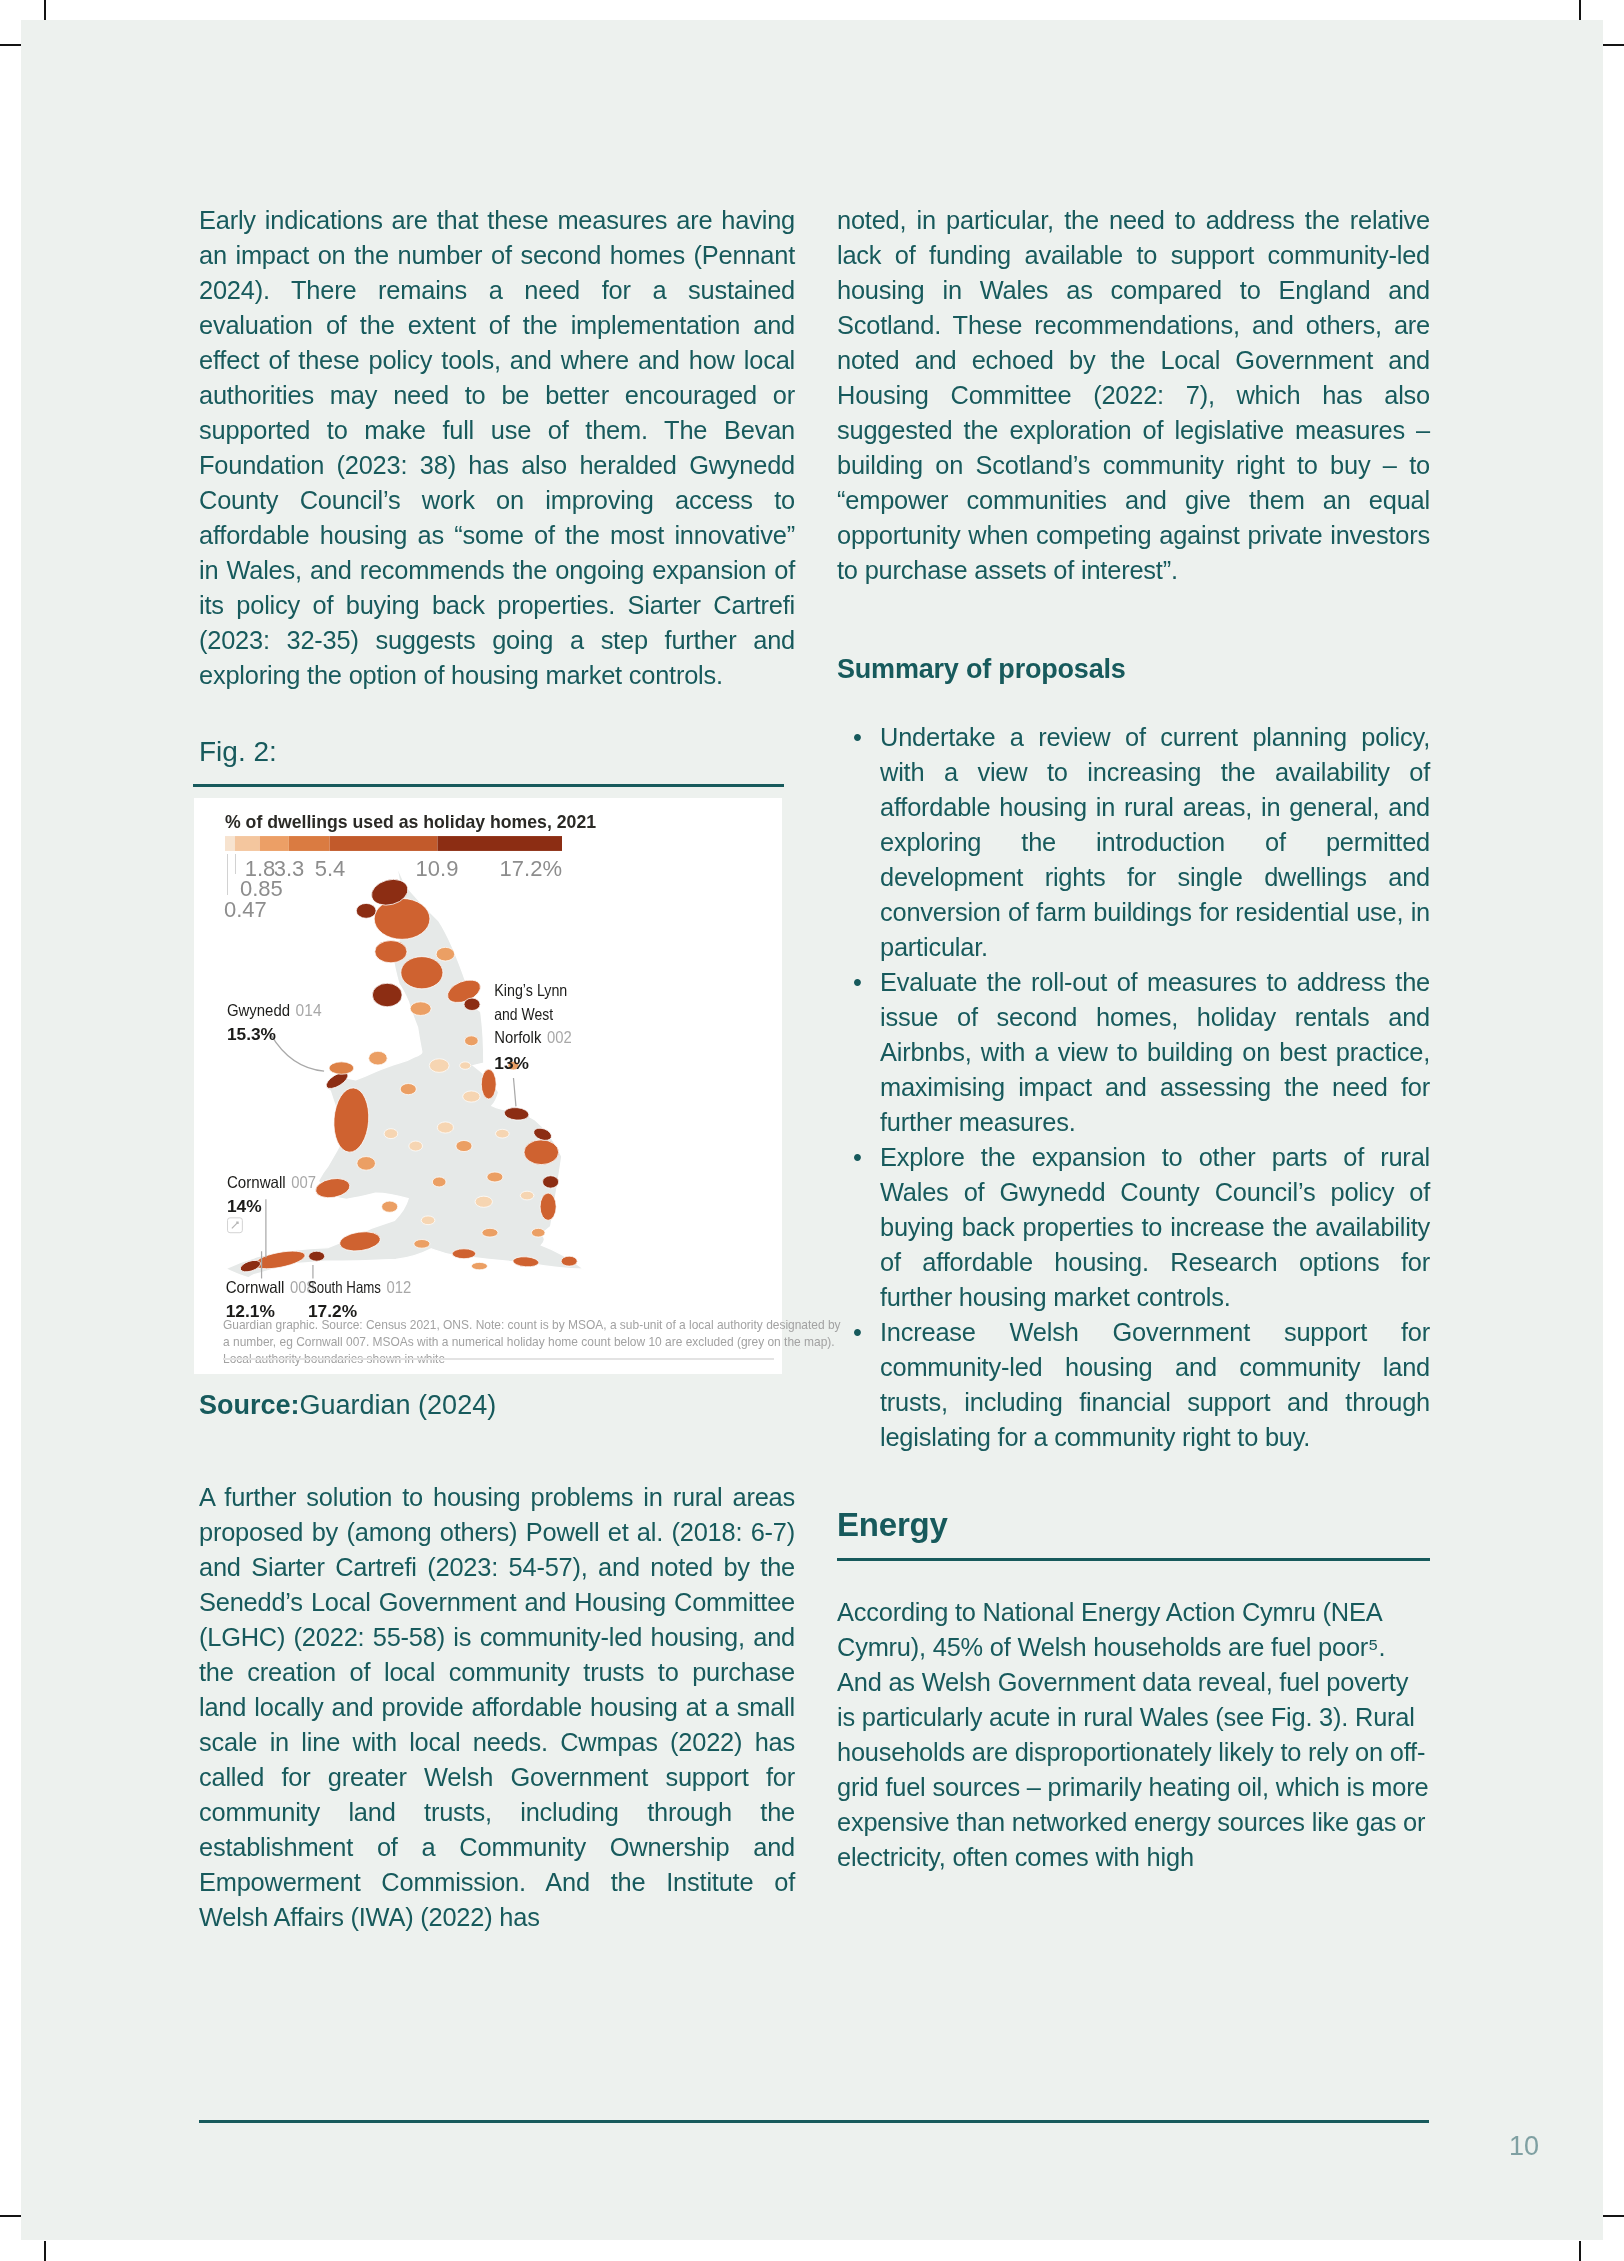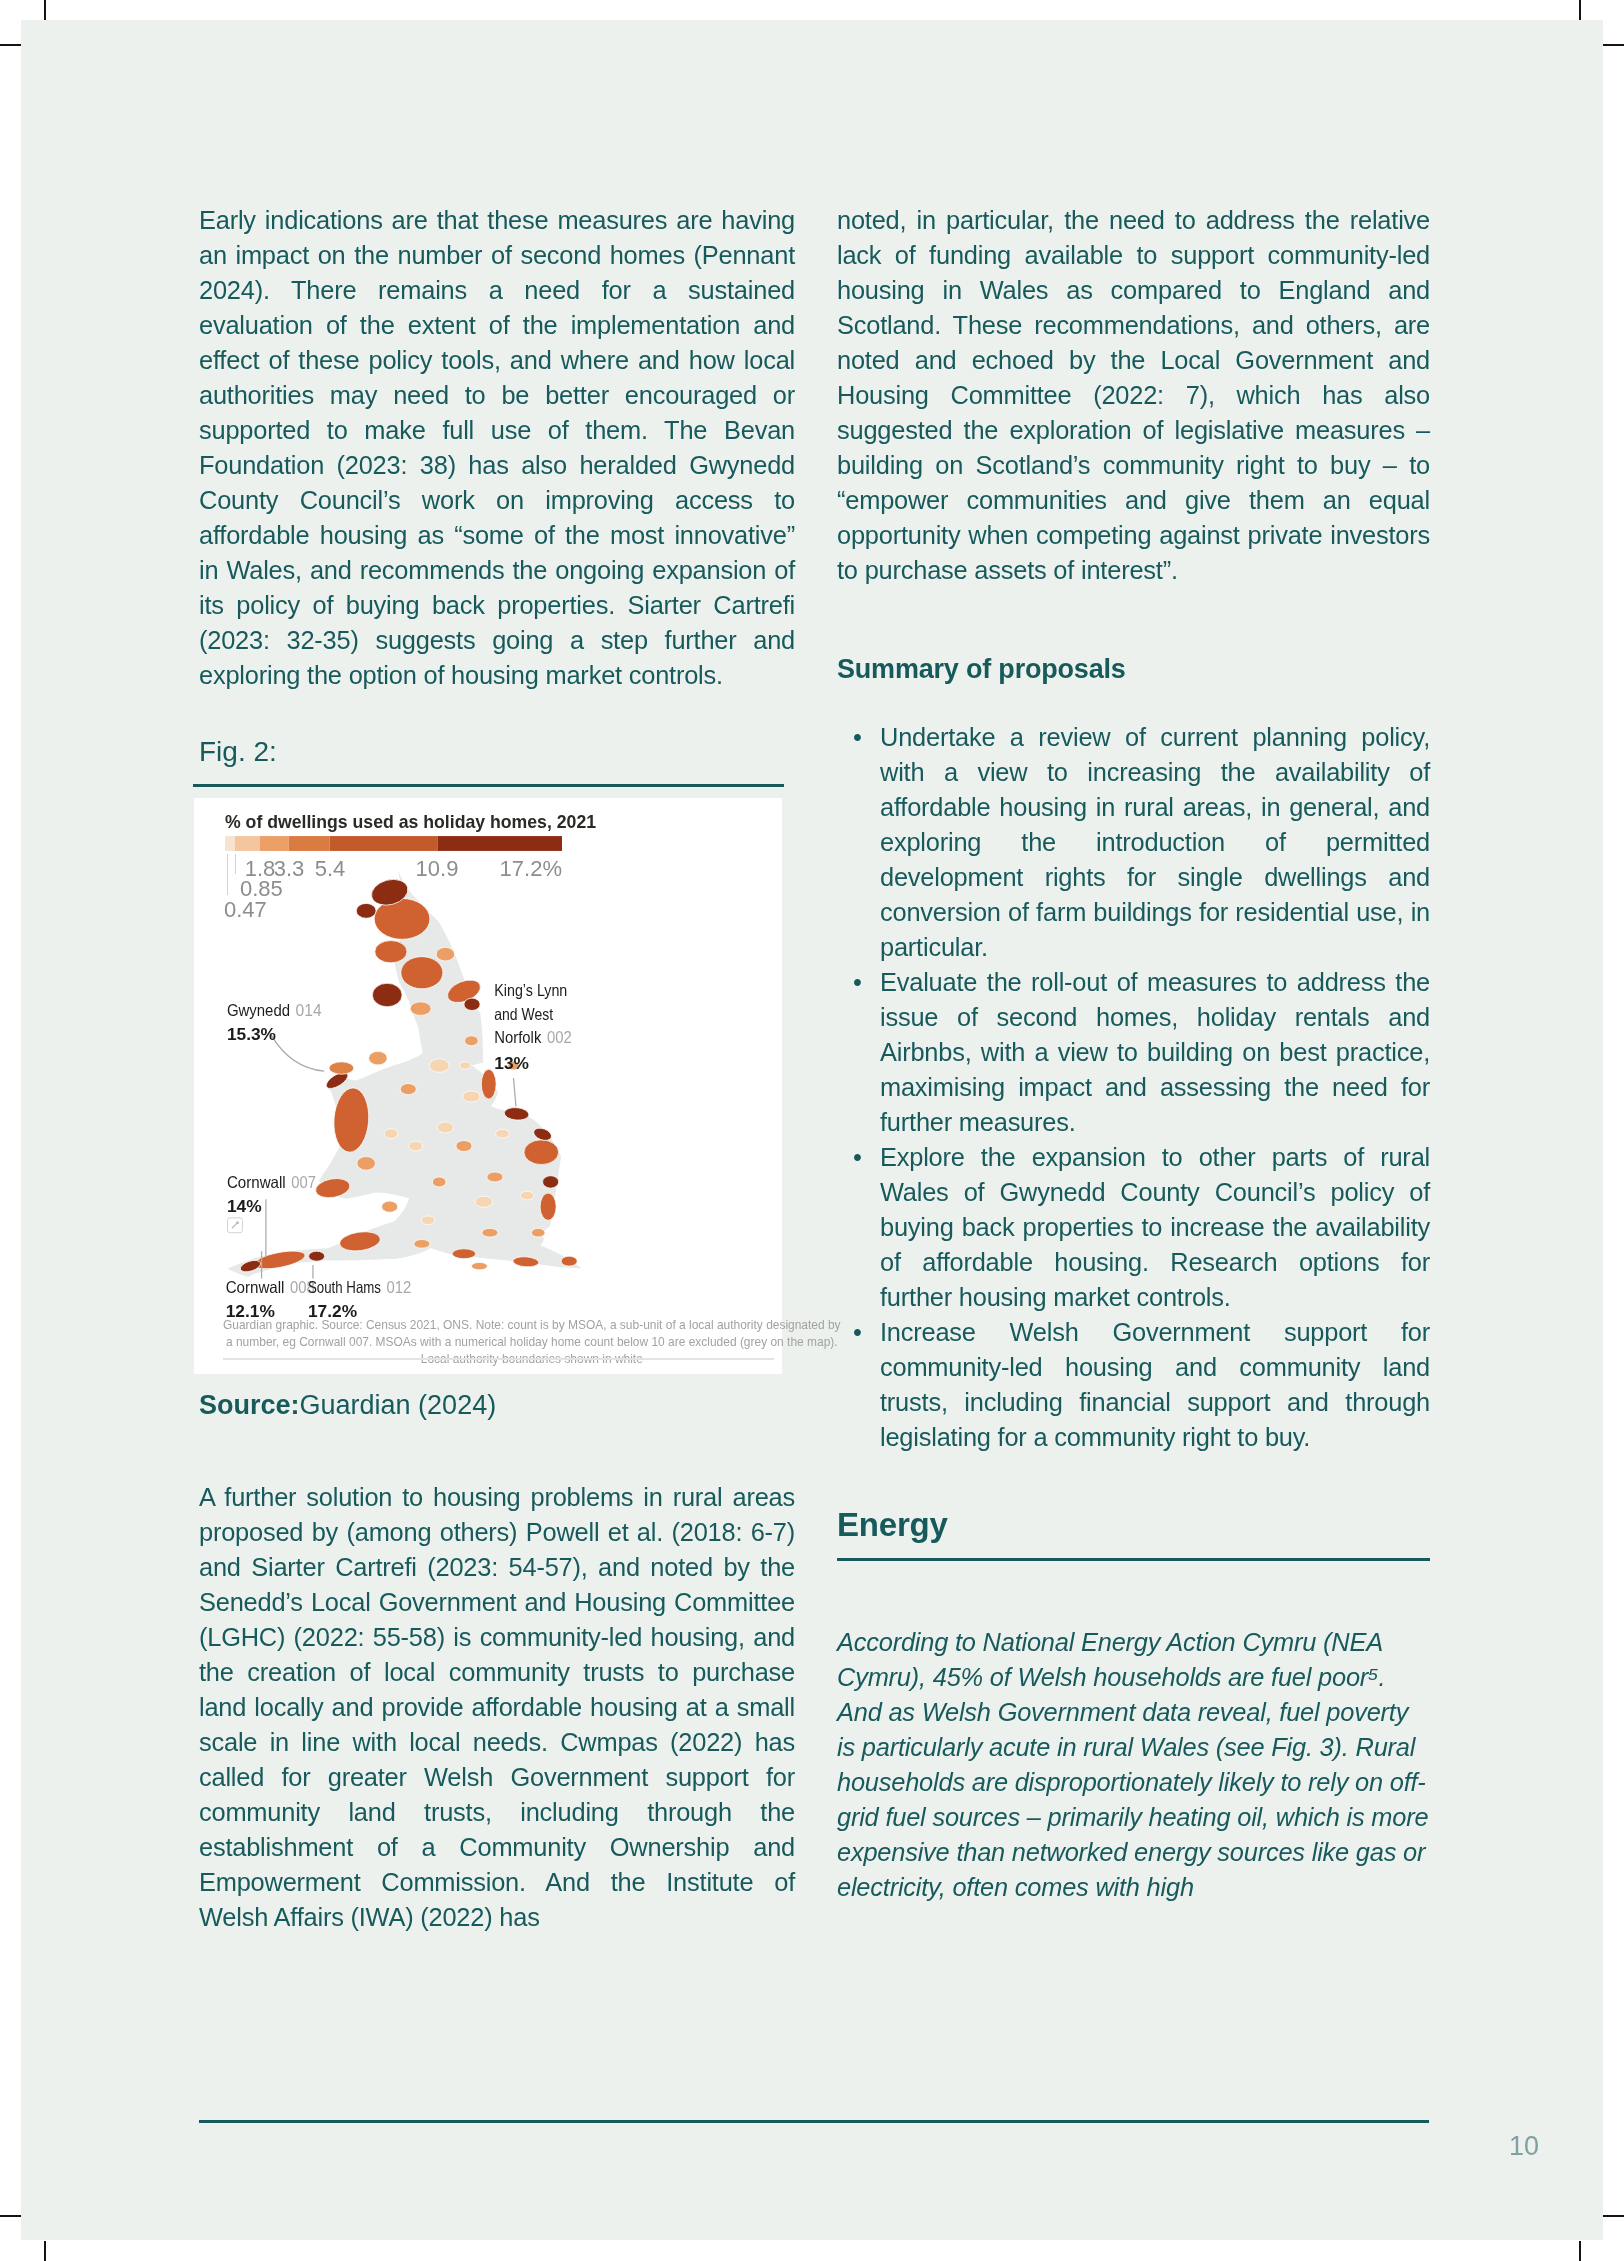--- a/index.html
+++ b/index.html
@@ -33,39 +33,39 @@
     width:588px;height:576px;background:#ffffff;
   }
   .leg-title{
     position:absolute;left:31px;top:12.4px;font-size:18.6px;color:#2b2a26;font-weight:600;
     white-space:nowrap;transform:scaleX(0.95);transform-origin:0 0;
   }
   .legbar{position:absolute;left:31px;top:38px;}
   .leg-num{position:absolute;font-size:22px;color:#8d8d8d;white-space:nowrap;}
   .tick{position:absolute;width:1.2px;background:#d2d2d2;}
   .mapsvg{position:absolute;left:10px;top:0px;}
-  .figfooter{position:absolute;left:28.5px;top:519px;color:#a2a2a2;text-align:center;}
+  .figfooter{position:absolute;left:28.5px;top:519px;color:#a2a2a2;}
   .figfooter div{
     font-size:13px;line-height:16.7px;white-space:nowrap;
     transform:scaleX(0.92);transform-origin:0 0;
   }
   .cap-rule{position:absolute;left:28.5px;top:560px;width:551px;height:1.2px;background:#e3e3e3;}
   .sourcerow{margin-top:16px;font-size:27px;}
   .sourcerow .lbl{font-weight:bold;}
   .p2{margin-top:59px;}
   .proposals-h{font-size:27px;font-weight:bold;margin-top:66px;letter-spacing:-0.2px;}
   .blist{list-style:none;margin:35px 0 0 0;padding:0;}
   .blist li{
     position:relative;padding-left:43px;margin:0;
     font-size:25.4px;line-height:35px;letter-spacing:-0.2px;text-align:justify;
   }
   .blist .blt{position:absolute;left:16px;top:0;}
   .energy-h{font-size:33px;font-weight:bold;margin-top:51px;letter-spacing:-0.2px;}
   .energy-rule{margin-top:13.6px;width:593px;}
-  .energy-p{margin-top:64px;font-style:italic;}
+  .energy-p{margin-top:34px;}
   .footrule{position:absolute;left:178px;top:2100px;width:1230px;height:2.5px;background:#175a5c;}
   .footnote{
     position:absolute;left:178px;top:2109px;width:1214px;
     font-size:20.4px;color:#175a5c;letter-spacing:-0.1px;
   }
   .pagenum{
     position:absolute;left:1468px;top:2111px;width:50px;text-align:right;
     font-size:27px;color:#7fa0a2;
   }
   

